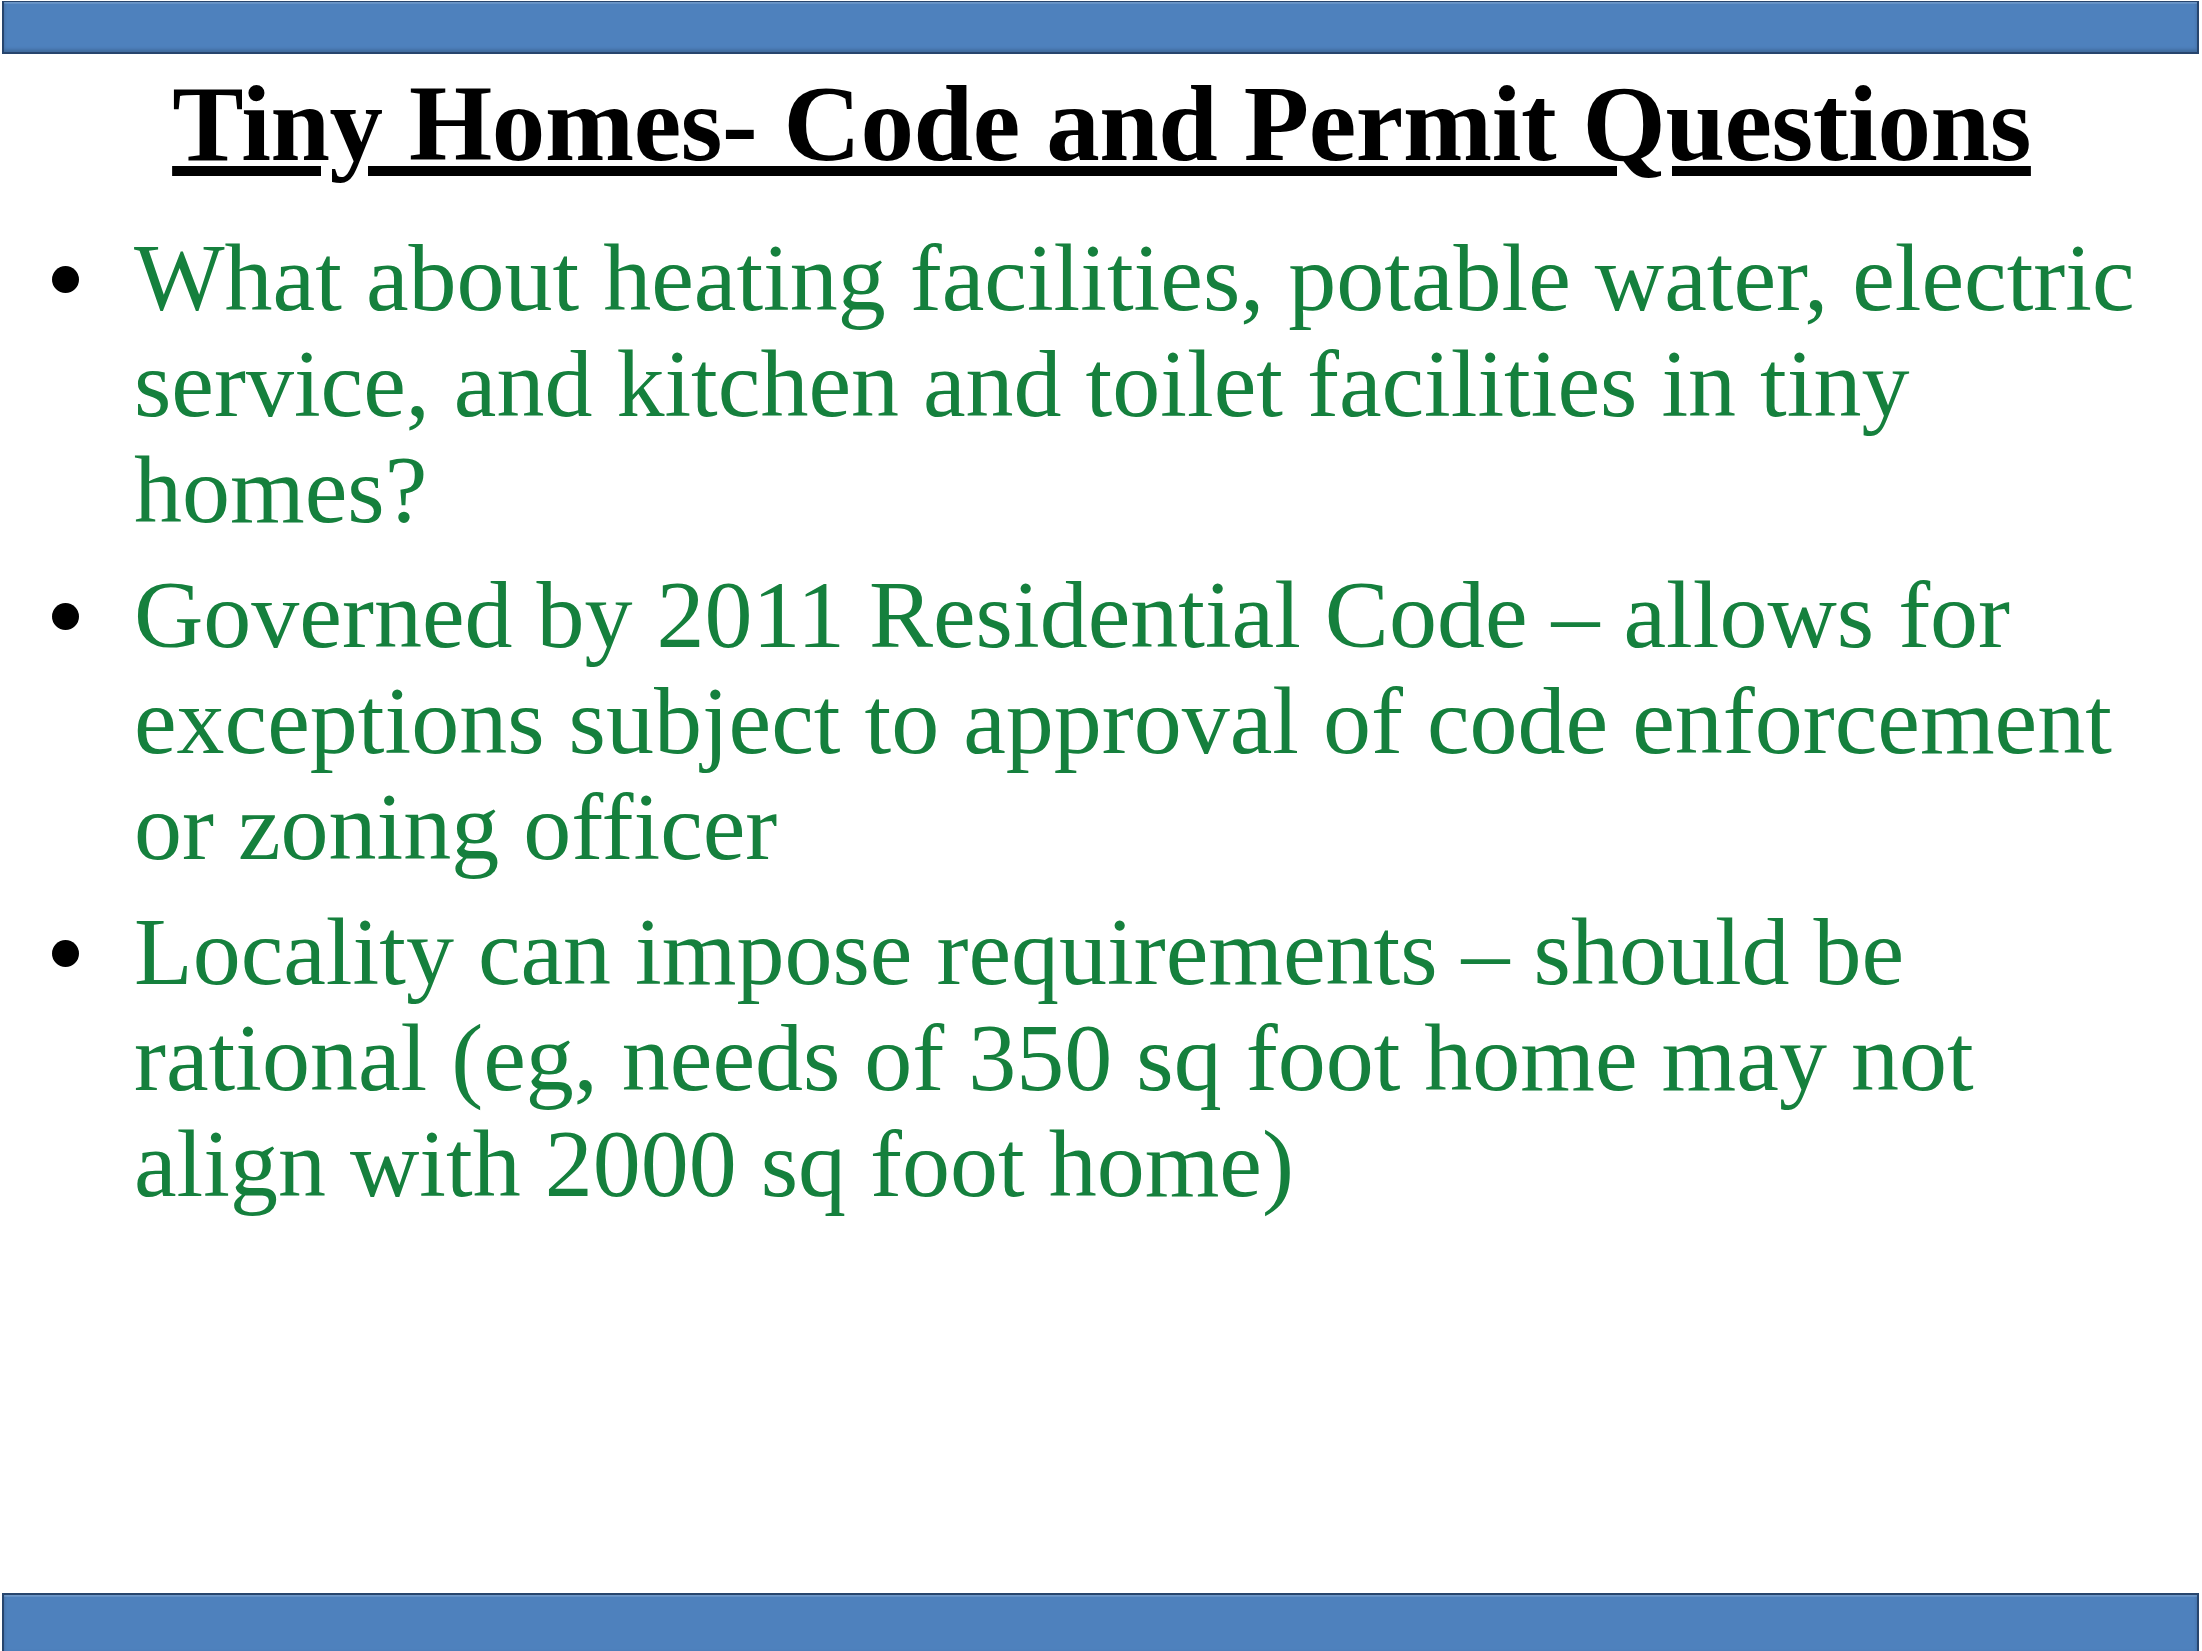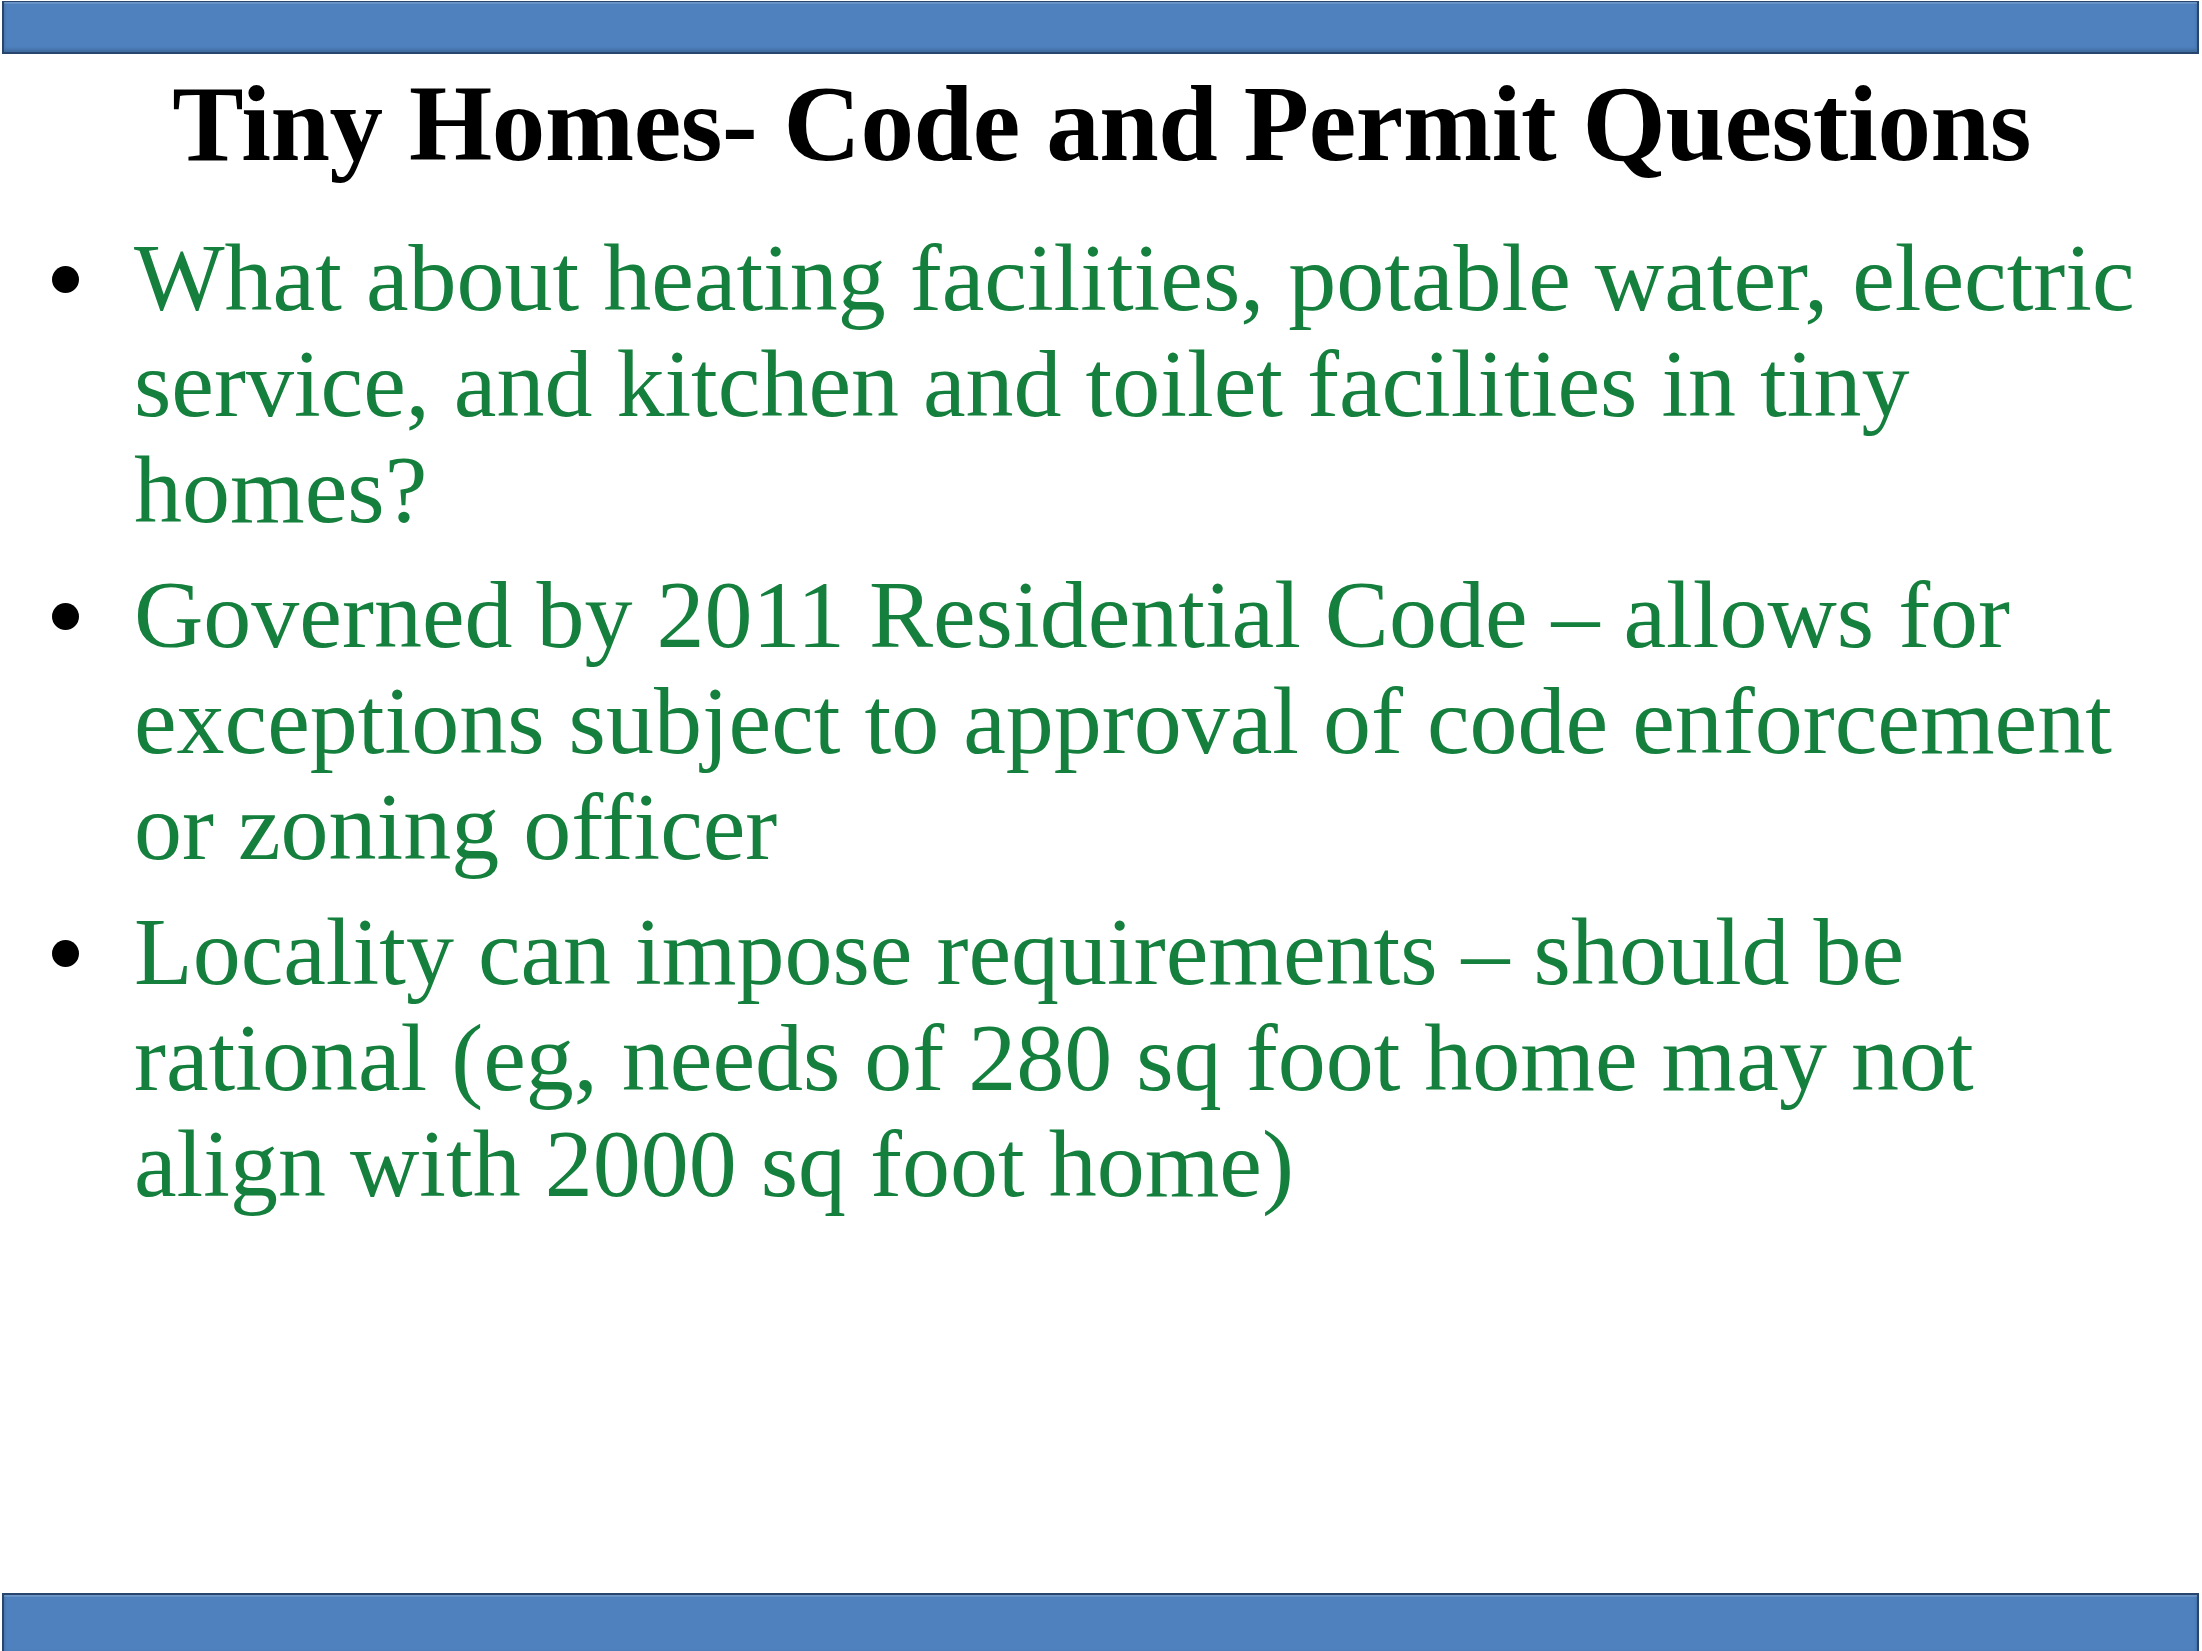--- a/index.html
+++ b/index.html
@@ -50,20 +50,21 @@
     left: 0;
     top: 67px;
     width: 2203px;
     text-align: center;
     font-weight: bold;
     font-size: 107px;
     line-height: 114px;
     letter-spacing: -0.4px;
     color: #000000;
     white-space: nowrap;
+    text-decoration: underline;
   }
 
   
   .body {
     position: absolute;
     left: 45px;
     top: 225px;
     width: 2125px;
   }
   .bullet-item {
@@ -107,21 +108,21 @@
       <span class="bullet-text">What about heating facilities, potable water, electric service, and kitchen and toilet facilities in tiny homes?</span>
     </div>
 
     <div class="bullet-item">
       <span class="bullet-dot"></span>
       <span class="bullet-text">Governed by 2011 Residential Code – allows for exceptions subject to approval of code enforcement or zoning officer</span>
     </div>
 
     <div class="bullet-item">
       <span class="bullet-dot"></span>
-      <span class="bullet-text">Locality can impose requirements – should be rational (eg, needs of 280 sq foot home may not align with 2000 sq foot home)</span>
+      <span class="bullet-text">Locality can impose requirements – should be rational (eg, needs of 350 sq foot home may not align with 2000 sq foot home)</span>
     </div>
 
 
   </div>
 
   <div class="banner banner-bottom"></div>
 
 </div>
 
 

